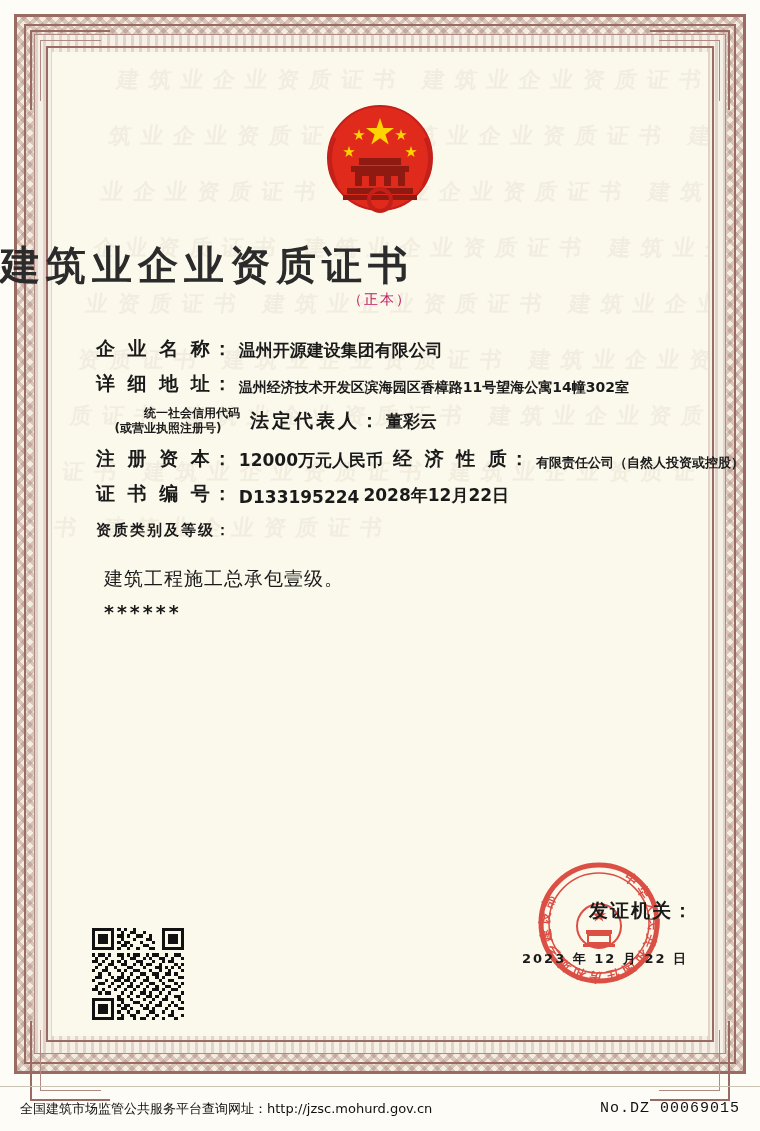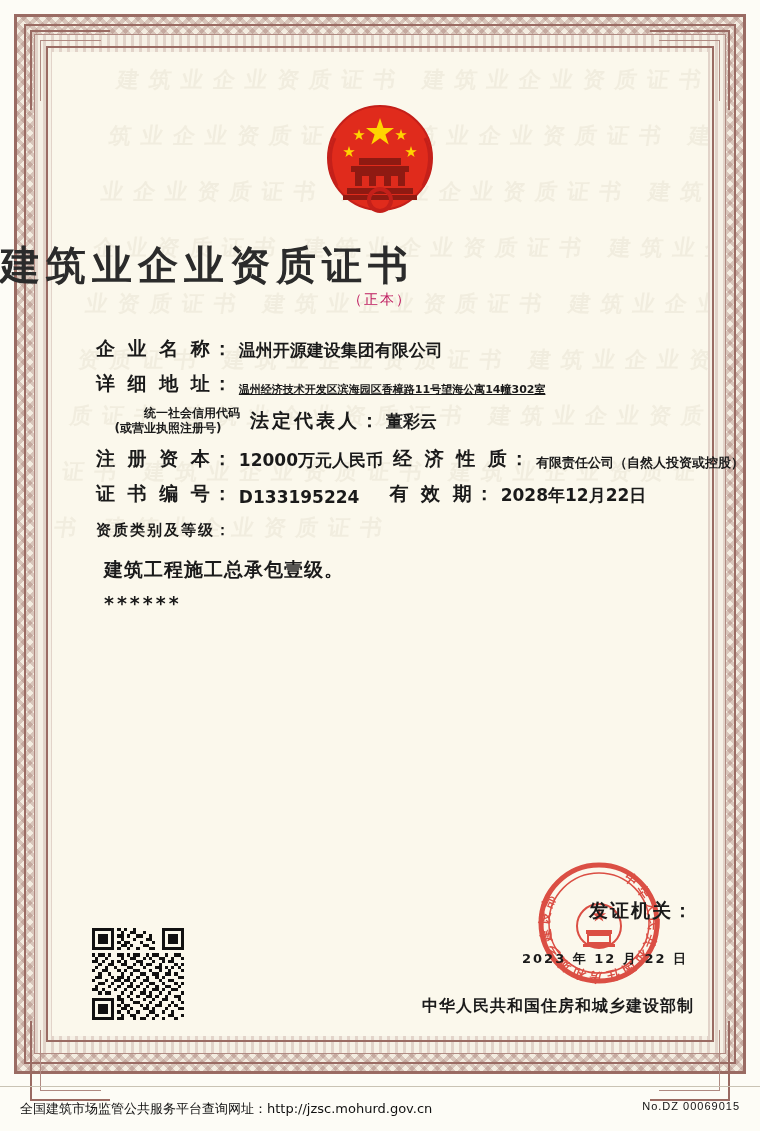--- a/index.html
+++ b/index.html
@@ -73,26 +73,26 @@
     position:absolute;left:0;top:291px;width:760px;text-align:center;
     font-family:"DejaVu Sans",sans-serif;
     font-size:14px;color:#be185d;letter-spacing:2px;
   }
 
   
   .fields{position:absolute;left:96px;top:336px;width:580px;color:#1a1a1a;}
   .row{display:flex;align-items:flex-end;margin-bottom:9px;font-family:"DejaVu Sans",sans-serif;}
   .lbl{font-size:19px;font-weight:bold;white-space:nowrap;letter-spacing:3px;}
   .val{font-size:17px;font-weight:bold;white-space:nowrap;padding-left:4px;letter-spacing:0px;}
-  .val.sm{font-size:11px;text-decoration:underline;}
+  .val.sm{font-size:14px;}
   .val.xs{font-size:13px;}
   .lbl2{font-size:19px;font-weight:bold;white-space:nowrap;letter-spacing:3px;padding-left:10px;}
   .stacklbl{font-size:12px;font-weight:bold;line-height:15px;white-space:nowrap;letter-spacing:0px;}
   .qual-head{font-size:15px;font-weight:bold;letter-spacing:2px;margin-top:14px;font-family:"DejaVu Sans",sans-serif;}
-  .qual-line{font-size:19px;font-weight:bold;letter-spacing:1px;margin-top:17px;padding-left:8px;font-family:"DejaVu Sans",sans-serif;}
+  .qual-line{font-size:19px;font-weight:normal;letter-spacing:1px;margin-top:26px;padding-left:8px;font-family:"DejaVu Sans",sans-serif;}
   .qual-stars{font-size:19px;font-weight:bold;letter-spacing:3px;margin-top:9px;padding-left:8px;font-family:"DejaVu Sans",sans-serif;}
 
   
   .issuer{
     position:absolute;left:0;top:898px;width:694px;text-align:right;
     font-family:Liberation Sans, sans-serif;font-size:19px;font-weight:bold;color:#1a1a1a;letter-spacing:2px;
   }
   .issue-date{
     position:absolute;left:0;top:950px;width:688px;text-align:right;
     font-family:"DejaVu Sans",sans-serif;font-size:13px;font-weight:bold;color:#1a1a1a;letter-spacing:2px;
@@ -108,21 +108,21 @@
   
   .qr{position:absolute;left:92px;top:928px;width:92px;height:92px;}
 
   
   .footer-left{
     position:absolute;left:20px;top:1100px;
     font-family:"DejaVu Sans",sans-serif;font-size:13px;color:#111;
   }
   .footer-right{
     position:absolute;right:20px;top:1100px;
-    font-family:Liberation Sans, sans-serif;font-size:11px;color:#111;letter-spacing:1px;
+    font-family:Liberation Mono, monospace;font-size:15px;color:#111;letter-spacing:1px;
   }
   .footer-rule{position:absolute;left:0;top:1086px;width:760px;height:1px;background:#c9c3b4;}
 </style>
 </head>
 <body>
 
 <div id="page">
 
   <div class="border-outer"></div>
   <div class="border-mid"></div>
@@ -196,21 +196,20 @@
     <div class="row">
       <span class="lbl">注 册 资 本：</span>
       <span class="val">12000万元人民币</span>
       <span class="lbl2">经 济 性 质：</span>
       <span class="val xs">有限责任公司（自然人投资或控股）</span>
     </div>
 
     <div class="row">
       <span class="lbl">证 书 编 号：</span>
       <span class="val">D133195224</span>
-      <span class="lbl2" style="padding-left:30px;">有  效  期：</span>
       <span class="val">2028年12月22日</span>
     </div>
 
     <div class="qual-head">资质类别及等级：</div>
     <div class="qual-line">建筑工程施工总承包壹级。</div>
     <div class="qual-stars">******</div>
   </div>
 
   <div class="seal">
     <svg viewBox="0 0 138 138" width="138" height="138">
@@ -226,21 +225,20 @@
       <circle cx="69" cy="72" r="22" fill="none" stroke="#d42a20" stroke-width="2"></circle>
       <polygon points="69,54 70.7,59.2 76.2,59.2 71.7,62.4 73.4,67.6 69,64.4 64.6,67.6 66.3,62.4 61.8,59.2 67.3,59.2" fill="#d42a20"></polygon>
       <rect x="56" y="76" width="26" height="4" fill="#d42a20"></rect>
       <rect x="58" y="81" width="22" height="8" fill="none" stroke="#d42a20" stroke-width="2"></rect>
       <rect x="53" y="90" width="32" height="3" fill="#d42a20"></rect>
     </svg>
   </div>
 
   <div class="issuer">发证机关：</div>
   <div class="issue-date">2023 年  12 月  22 日</div>
-  <div class="maker">中华人民共和国住房和城乡建设部制</div>
 
   <div class="qr">
     <svg viewBox="0 0 29 29" width="92" height="92" shape-rendering="crispEdges">
       <rect width="29" height="29" fill="#fbf8ec"></rect>
       <g fill="#111">
         <rect x="0" y="0" width="7" height="1"></rect>
           <rect x="0" y="6" width="7" height="1"></rect>
         <rect x="0" y="0" width="1" height="7"></rect>
           <rect x="6" y="0" width="1" height="7"></rect>
         <rect x="2" y="2" width="3" height="3"></rect>

